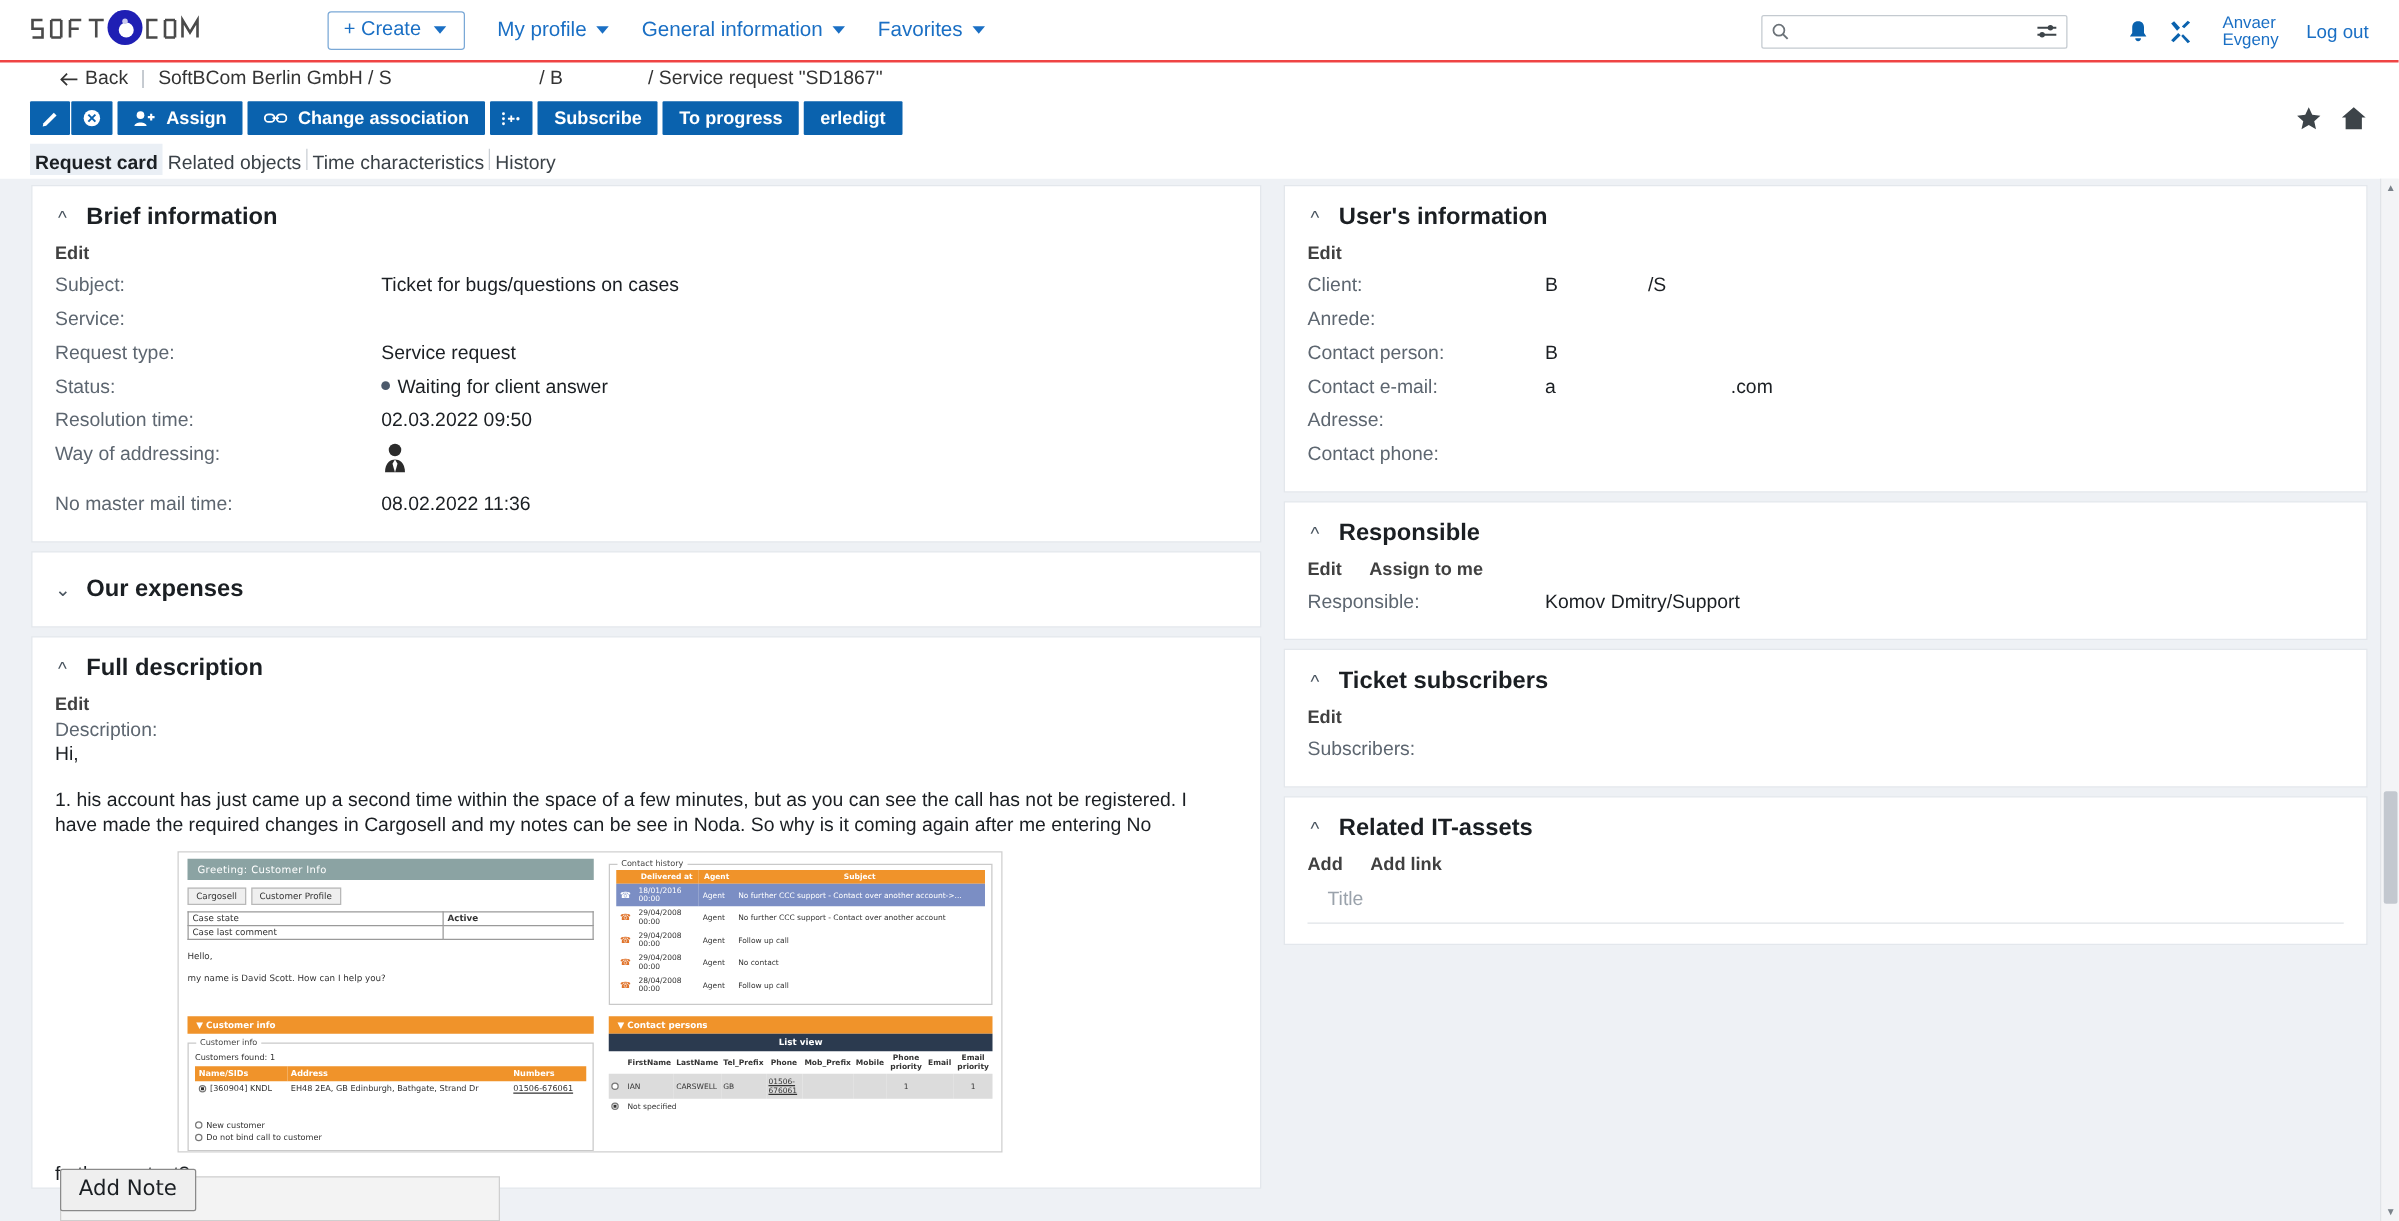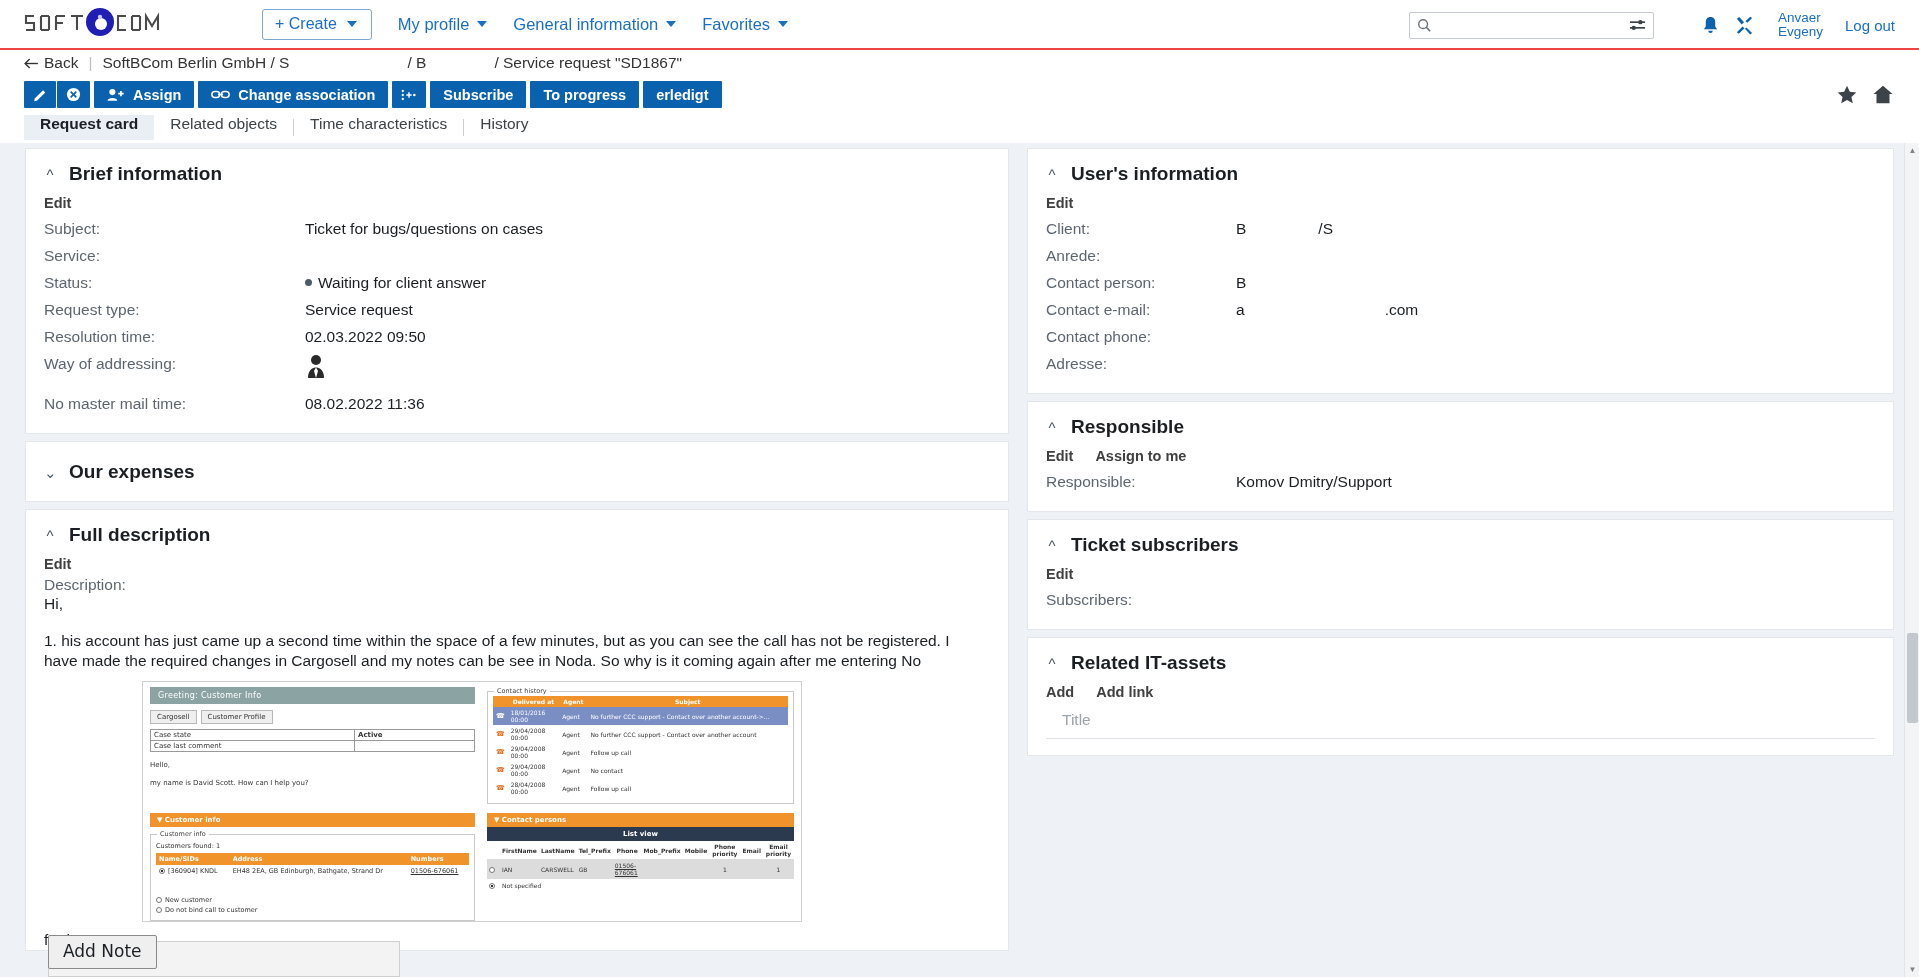--- a/index.html
+++ b/index.html
@@ -121,20 +121,21 @@
   
   #breadcrumb {
     height: 26px;
     display: flex;
     align-items: center;
     padding-left: 24px;
     font-size: 15.5px;
     color: #333;
     gap: 0;
     position: relative;
+    margin-left: 24px;
   }
   #backlink {
     color: #333;
     cursor: pointer;
     display: flex;
     align-items: center;
     gap: 5px;
     white-space: nowrap;
   }
   .bc-sep {
@@ -187,23 +188,23 @@
   
   #tabs {
     display: flex;
     align-items: stretch;
     margin-top: 7px;
     padding-left: 24px;
     height: 25px;
     font-size: 15.5px;
   }
   .tab {
-    padding: 0 16px;
-    display: flex;
-    align-items: flex-start;
+    padding: 0 4px;
+    display: flex;
+    align-items: flex-end;
     color: #3b4248;
     cursor: pointer;
     white-space: nowrap;
   }
   .tab.active {
     background: #eaeff5;
     color: #1b1f23;
     font-weight: bold;
   }
   .tabdiv {
@@ -643,28 +644,28 @@
 
       <div class="kv">
         <span class="k">Subject:</span>
         <span class="v">Ticket for bugs/questions on cases</span>
       </div>
       <div class="kv">
         <span class="k">Service:</span>
         <span class="v"></span>
       </div>
       <div class="kv">
+        <span class="k">Request type:</span>
+        <span class="v">Service request</span>
+      </div>
+      <div class="kv">
         <span class="k">Status:</span>
         <span class="v">
           <span class="statusdot"></span><span>Waiting for client answer</span>
         </span>
-      </div>
-      <div class="kv">
-        <span class="k">Request type:</span>
-        <span class="v">Service request</span>
       </div>
       <div class="kv">
         <span class="k">Resolution time:</span>
         <span class="v">02.03.2022 09:50</span>
       </div>
       <div class="kv" style="align-items:flex-start;min-height:40px;">
         <span class="k">Way of addressing:</span>
         <span class="v" style="margin-top:4px;">
           <svg width="22" height="24" viewBox="0 0 22 24">
             <circle cx="11" cy="6" r="5" fill="#2b2b2b"></circle>
@@ -871,25 +872,25 @@
         <span class="k">Contact person:</span>
         <span class="v">B</span>
       </div>
       <div class="kv rt">
         <span class="k">Contact e-mail:</span>
         <span class="v">a</span>
         <span style="display:inline-block;width:140px;"></span>
         <span class="v">.com</span>
       </div>
       <div class="kv rt">
+        <span class="k">Adresse:</span>
+        <span class="v"></span>
+      </div>
+      <div class="kv rt">
         <span class="k">Contact phone:</span>
-        <span class="v"></span>
-      </div>
-      <div class="kv rt">
-        <span class="k">Adresse:</span>
         <span class="v"></span>
       </div>
     </div>
 
     <div class="card">
       <div class="card-head">
         <span class="chev">^</span>
         <span class="card-title">Responsible</span>
       </div>
       <div class="card-actions">

